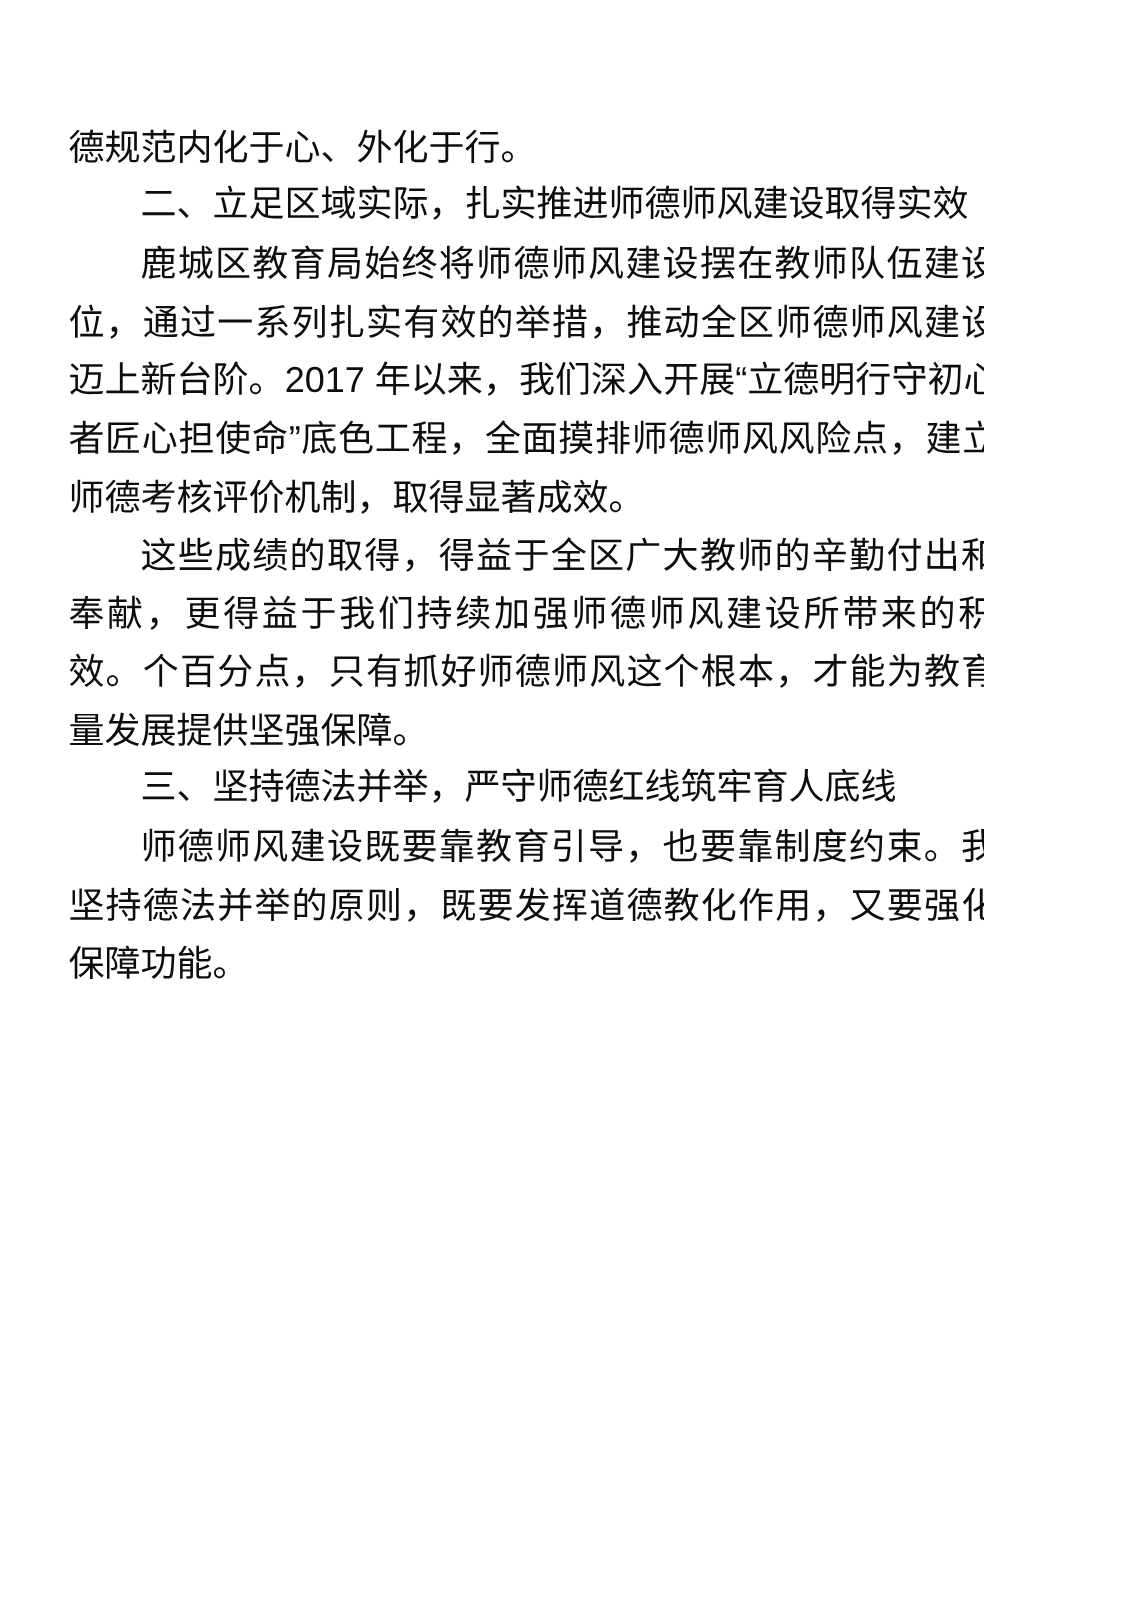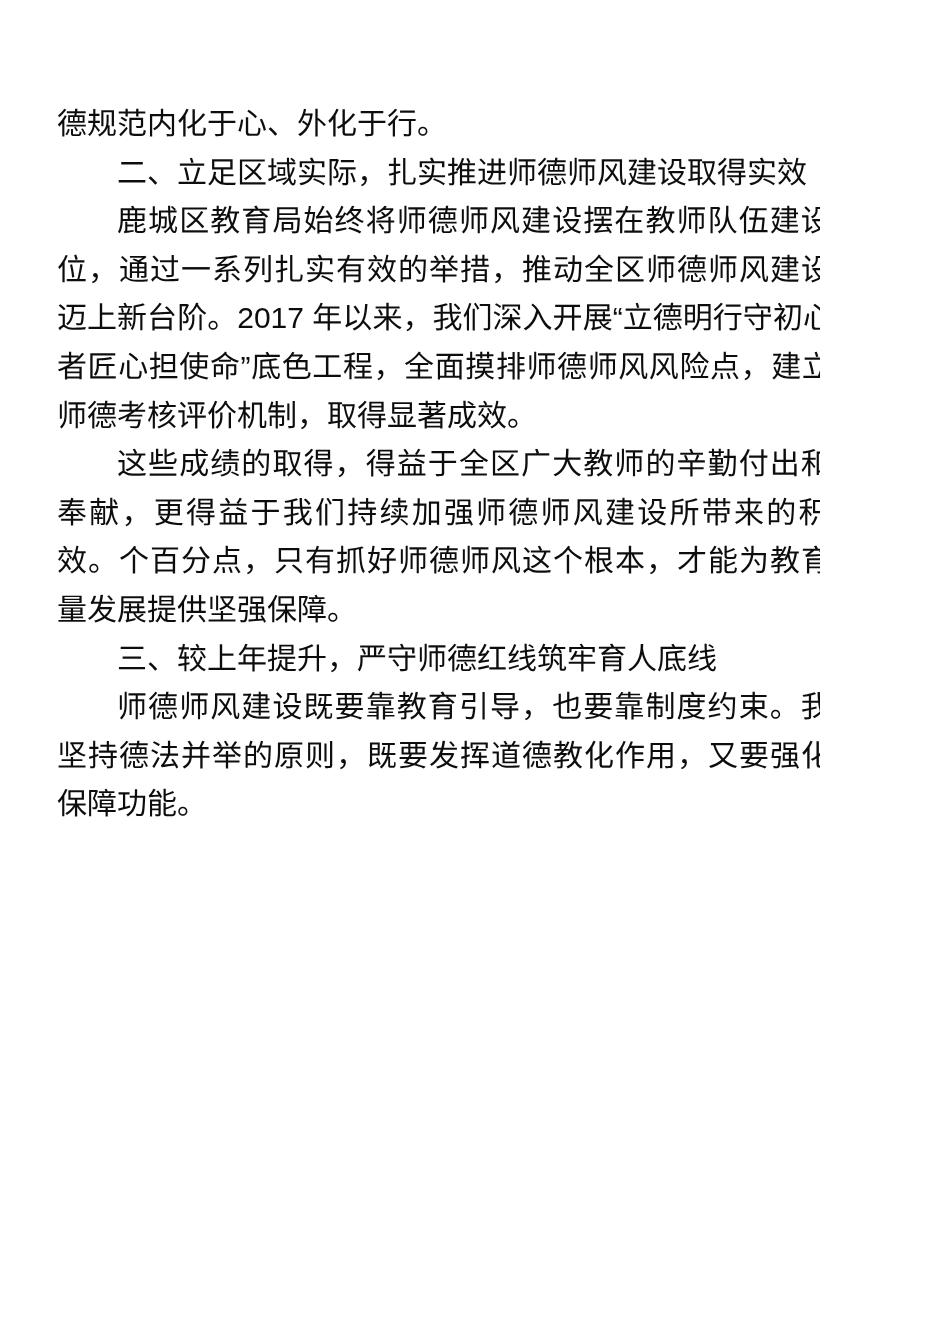--- a/index.html
+++ b/index.html
@@ -35,36 +35,37 @@
     text-justify: inter-ideograph;
     letter-spacing: 0px;
     font-weight: 400;
     word-break: break-all;
   }
   .para.indent {
     text-indent: 60px;
   }
   .para.heading {
     text-indent: 60px;
+    font-family: Liberation Mono, monospace;
   }
 </style>
 </head>
 <body>
 
 <div class="page">
   <div class="doc-body">
 
     <p class="para">德规范内化于心、外化于行。</p>
 
     <p class="para heading">二、立足区域实际，扎实推进师德师风建设取得实效</p>
 
     <p class="para indent">鹿城区教育局始终将师德师风建设摆在教师队伍建设的首位，通过一系列扎实有效的举措，推动全区师德师风建设不断迈上新台阶。2017 年以来，我们深入开展“立德明行守初心、师者匠心担使命”底色工程，全面摸排师德师风风险点，建立健全师德考核评价机制，取得显著成效。</p>
 
 
 
     <p class="para indent">这些成绩的取得，得益于全区广大教师的辛勤付出和无私奉献，更得益于我们持续加强师德师风建设所带来的积极成效。个百分点，只有抓好师德师风这个根本，才能为教育高质量发展提供坚强保障。</p>
 
-    <p class="para heading">三、较上年提升，严守师德红线筑牢育人底线</p>
+    <p class="para heading">三、坚持德法并举，严守师德红线筑牢育人底线</p>
 
     <p class="para indent">师德师风建设既要靠教育引导，也要靠制度约束。我们要坚持德法并举的原则，既要发挥道德教化作用，又要强化法治保障功能。</p>
 
   </div>
 </div>
 
 </body></html>

